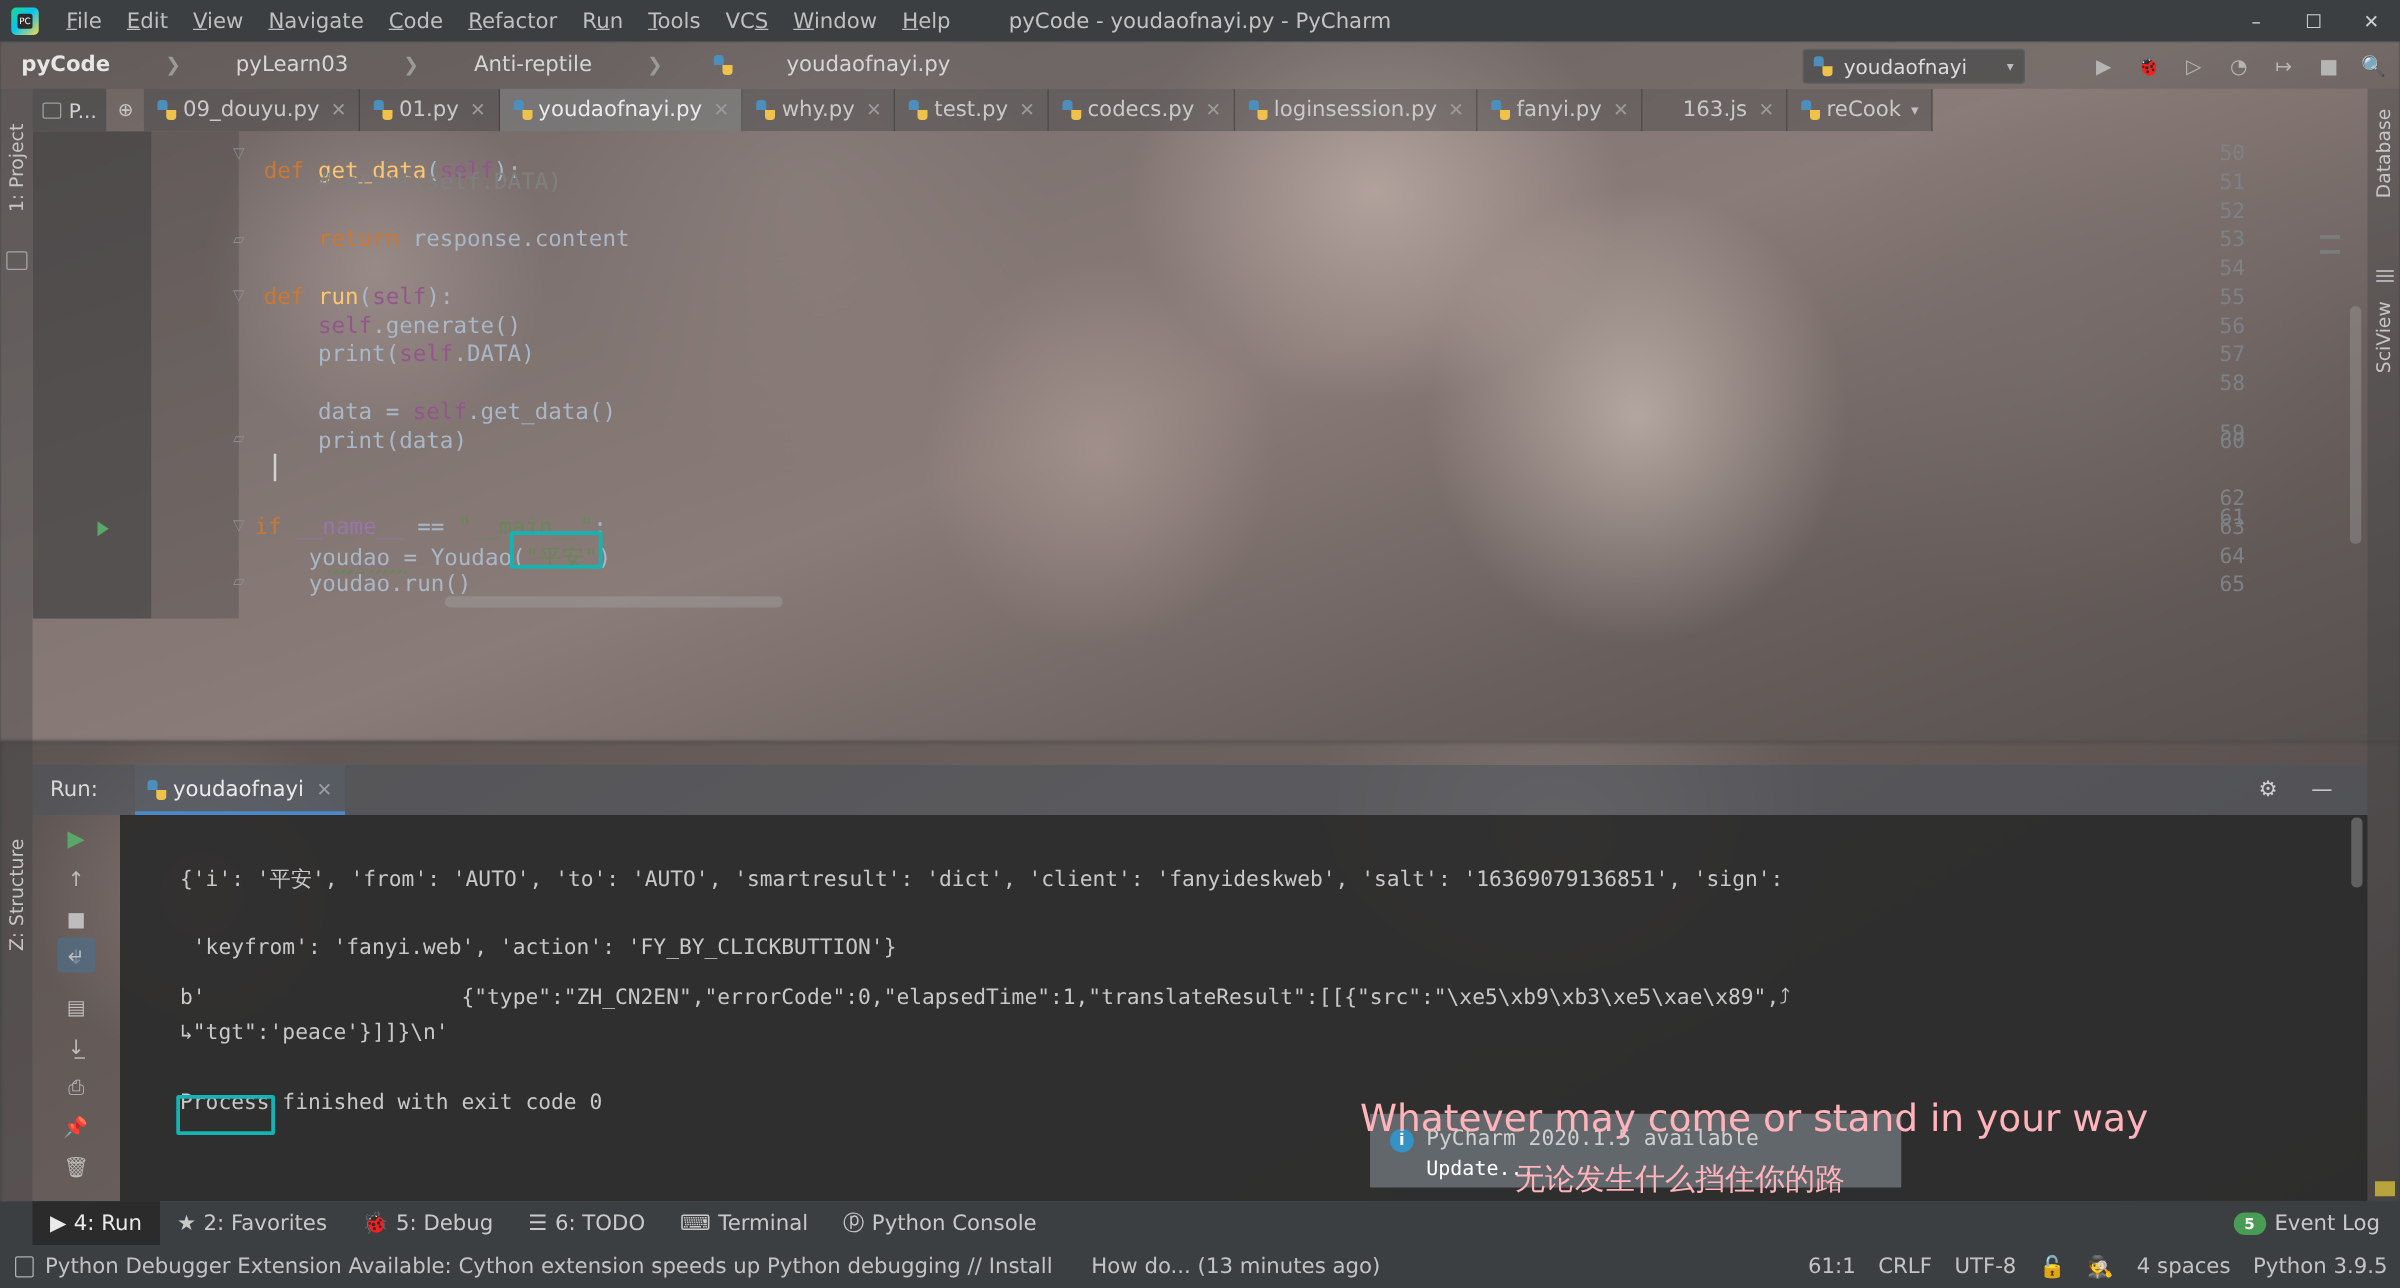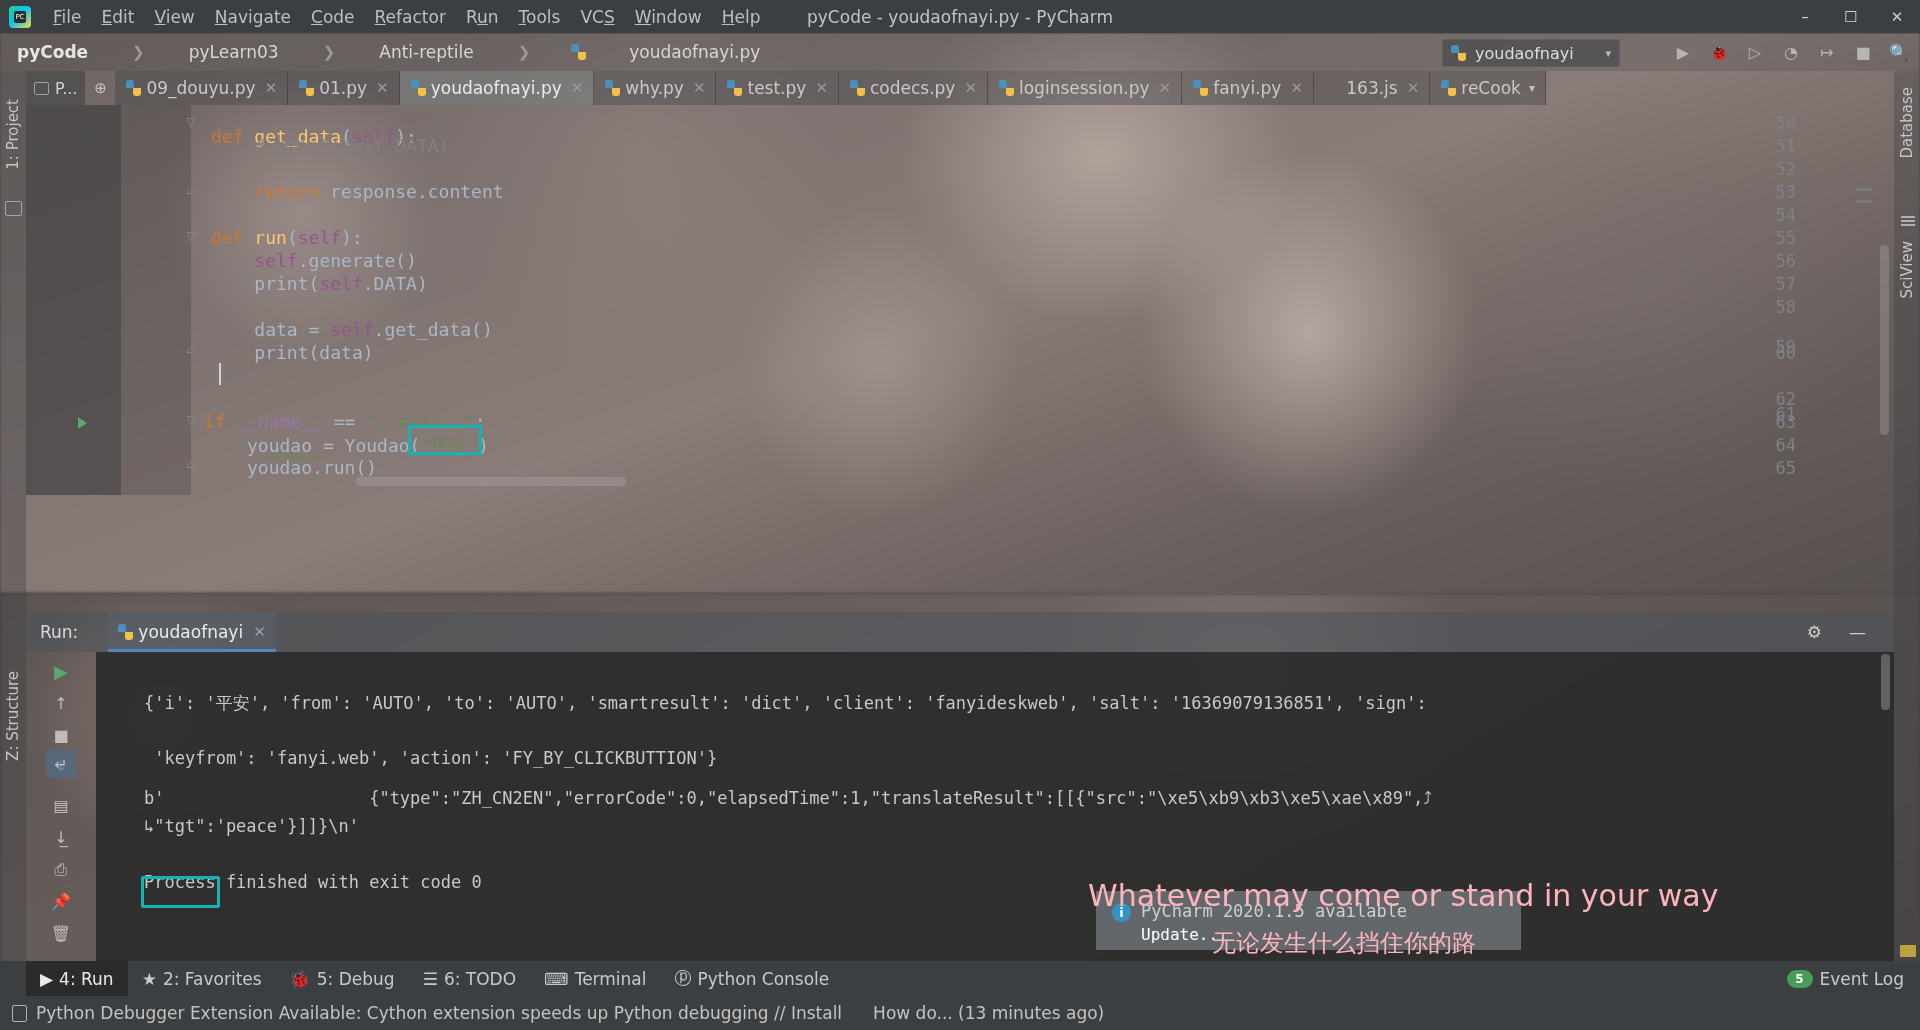--- a/index.html
+++ b/index.html
@@ -436,16 +436,25 @@
       <span>Event Log</span>
     </div>
   </div>
 
   <div class="statusbar">
     <div class="left">
       <span class="sbico" style="border:1.5px solid #b0b0b0;border-radius:2px;width:13px;height:15px;display:inline-block;"></span>
       <span>Python Debugger Extension Available: Cython extension speeds up Python debugging // Install</span>
       <span style="margin-left:22px;">How do... (13 minutes ago)</span>
     </div>
+    <div class="right">
+      <span>61:1</span>
+      <span>CRLF</span>
+      <span>UTF-8</span>
+      <span>🔓</span>
+      <span>🕵</span>
+      <span>4 spaces</span>
+      <span>Python 3.9.5</span>
+    </div>
   </div>
   <div class="gsdn">GSDN @λ⋅ηωη⋅.z筑</div>
 
 </div>
 
 </body></html>

